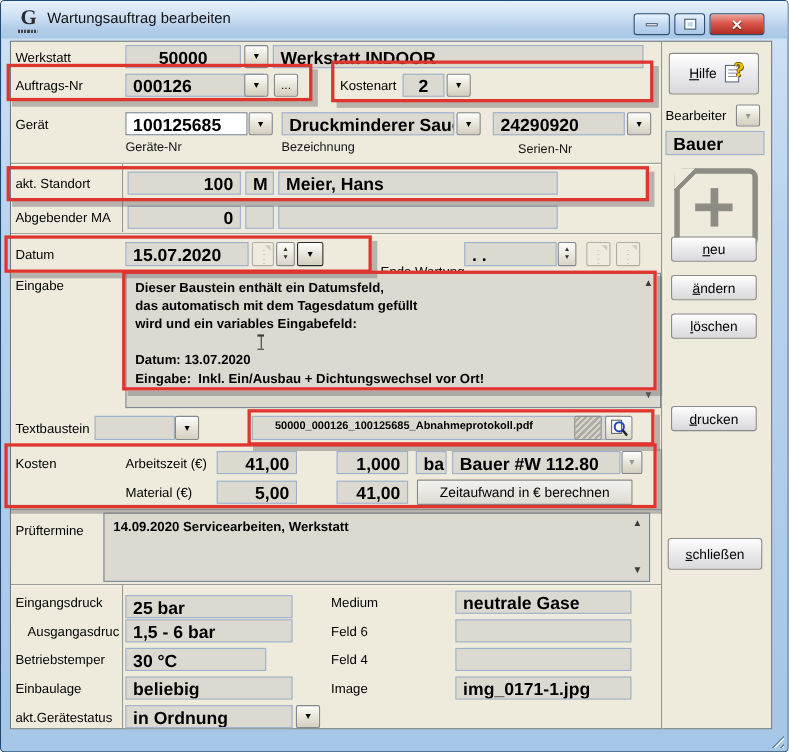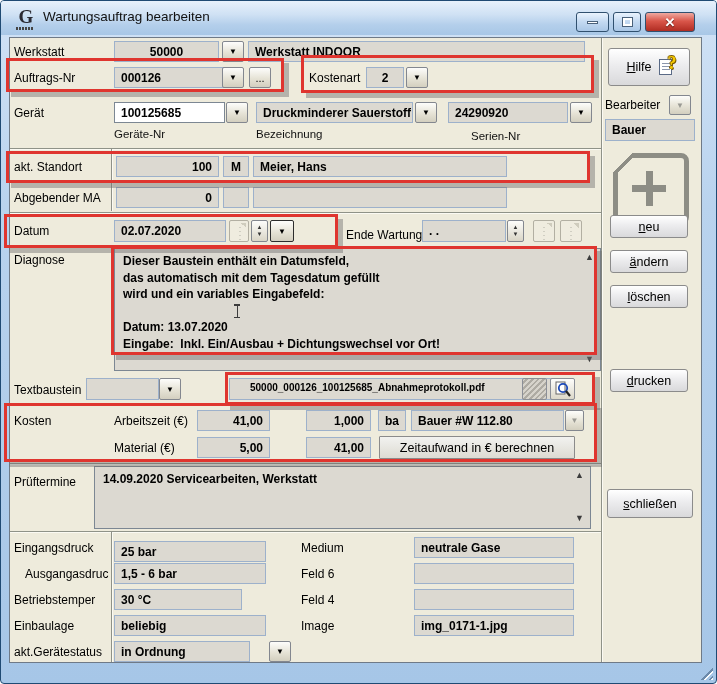--- a/index.html
+++ b/index.html
@@ -26,21 +26,21 @@
   .glyph-min { width:11px; height:3px; background:#fff; border:1px solid #4a617a; }
   .glyph-max { width:9px; height:8px; border:2px solid #fff; outline:1px solid #4a617a; }
   .glyph-close { color:#fff; font-weight:bold; font-size:13px; text-shadow:0 1px 1px #5c0f08; }
   
   #panel { position:absolute; left:8px; top:36px; width:693px; height:626px;
     background:#eeebdc; border:1px solid #6f7a87; }
   
   .lbl { position:absolute; font-size:12px; color:#000; white-space:nowrap; }
   .sublbl { position:absolute; font-size:11.5px; color:#111; white-space:nowrap; }
   .field { position:absolute; height:21px; background:#dcd9d1; border:1px solid #9db1cb;
-    font-size:12px; font-weight:bold; color:#000; padding:3px 6px 0; white-space:nowrap; overflow:hidden; }
+    font-size:16px; font-weight:bold; color:#000; padding:3px 6px 0; white-space:nowrap; overflow:hidden; }
   .field.white { background:#ffffff; border-color:#7c8793; }
   .field.center { text-align:center; } .field.right { text-align:right; }
   .ddbtn { position:absolute; width:22px; height:21px; border:1px solid #83878f; border-radius:2px;
     background:linear-gradient(#fdfdfb,#e6e3d6 55%,#d3cfbf); display:flex; align-items:center;
     justify-content:center; font-size:8px; color:#000; }
   .ddbtn.disabled { color:#9a9a94; }
   .smallbtn { position:absolute; width:22px; height:21px; border:1px solid #b2afa2; border-radius:2px;
     background:#efecdf repeating-linear-gradient(0deg,rgba(150,150,140,.35) 0 1px,transparent 1px 4px);
     background-size:2px 100%; background-repeat:no-repeat; background-position:9px 3px; }
   .smallbtn::after { content:""; position:absolute; right:2px; top:2px; width:5px; height:5px;
@@ -158,40 +158,40 @@
   <div class="field right" style="left:115px; top:155px; width:103px">100</div>
   <div class="field center" style="left:222px; top:155px; width:26px">M</div>
   <div class="field" style="left:252px; top:155px; width:254px">Meier, Hans</div>
 
   <div class="lbl" style="left:13px; top:190px">Abgebender MA</div>
   <div class="field right" style="left:115px; top:186px; width:103px">0</div>
   <div class="field center" style="left:222px; top:186px; width:26px"></div>
   <div class="field" style="left:252px; top:186px; width:254px"></div>
 
   <div class="lbl" style="left:13px; top:223px">Datum</div>
-  <div class="field" style="left:113px; top:219px; width:112px; height:22px">02.07.2020</div>
+  <div class="field" style="left:113px; top:219px; width:112px; height:22px">15.07.2020</div>
   <div class="smallbtn" style="left:228px; top:219px; width:20px; height:22px"></div>
   <div class="spinner" style="left:250px; top:219px; height:22px">
       <span>▲</span>
       <span>▼</span>
     </div>
   <div class="ddbtn" style="left:269px; top:219px; width:24px; height:22px; border-color:#2d2d2d">
       <span>▼</span>
     </div>
 
-  <div class="lbl" style="left:345px; top:227px">Ende Wartung</div>
+  <div class="lbl" style="left:345px; top:239px">Ende Wartung</div>
   <div class="field" style="left:421px; top:219px; width:84px; height:22px">. .</div>
   <div class="spinner" style="left:506px; top:219px; height:22px">
       <span>▲</span>
       <span>▼</span>
     </div>
   <div class="smallbtn" style="left:532px; top:219px; height:22px"></div>
   <div class="smallbtn" style="left:559px; top:219px; height:22px"></div>
 
-  <div class="lbl" style="left:13px; top:252px">Diagnose</div>
+  <div class="lbl" style="left:13px; top:252px">Eingabe</div>
   <div class="textarea" style="left:113px; top:247px; width:487px; height:123px">Dieser Baustein enthält ein Datumsfeld,
 das automatisch mit dem Tagesdatum gefüllt
 wird und ein variables Eingabefeld:
 
 Datum: 13.07.2020
 Eingabe:  Inkl. Ein/Ausbau + Dichtungswechsel vor Ort!</div>
   <div class="scr" style="left:584px; top:251px">▲</div>
   <div class="scr" style="left:584px; top:353px">▼</div>
   <div id="ibeam">
       <i></i>
@@ -235,21 +235,21 @@
 
   <div class="lbl" style="left:13px; top:540px">Eingangsdruck</div>
   <div class="field" style="left:113px; top:540px; width:152px">25 bar</div>
   <div class="lbl" style="left:24px; top:566px">Ausgangasdruc</div>
   <div class="field" style="left:113px; top:562px; width:152px">1,5 - 6 bar</div>
   <div class="lbl" style="left:13px; top:592px">Betriebstemper</div>
   <div class="field" style="left:113px; top:588px; width:128px">30 °C</div>
   <div class="lbl" style="left:13px; top:618px">Einbaulage</div>
   <div class="field" style="left:113px; top:614px; width:152px">beliebig</div>
   <div class="lbl" style="left:13px; top:644px">akt.Gerätestatus</div>
-  <div class="field" style="left:113px; top:640px; width:136px">in Ordnung</div>
+  <div class="field" style="left:113px; top:640px; width:152px">in Ordnung</div>
   <div class="ddbtn" style="left:268px; top:640px">
       <span>▼</span>
     </div>
 
   <div class="lbl" style="left:300px; top:540px">Medium</div>
   <div class="field" style="left:413px; top:536px; width:160px">neutrale Gase</div>
   <div class="lbl" style="left:300px; top:566px">Feld 6</div>
   <div class="field" style="left:413px; top:562px; width:160px"></div>
   <div class="lbl" style="left:300px; top:592px">Feld 4</div>
   <div class="field" style="left:413px; top:588px; width:160px"></div>

